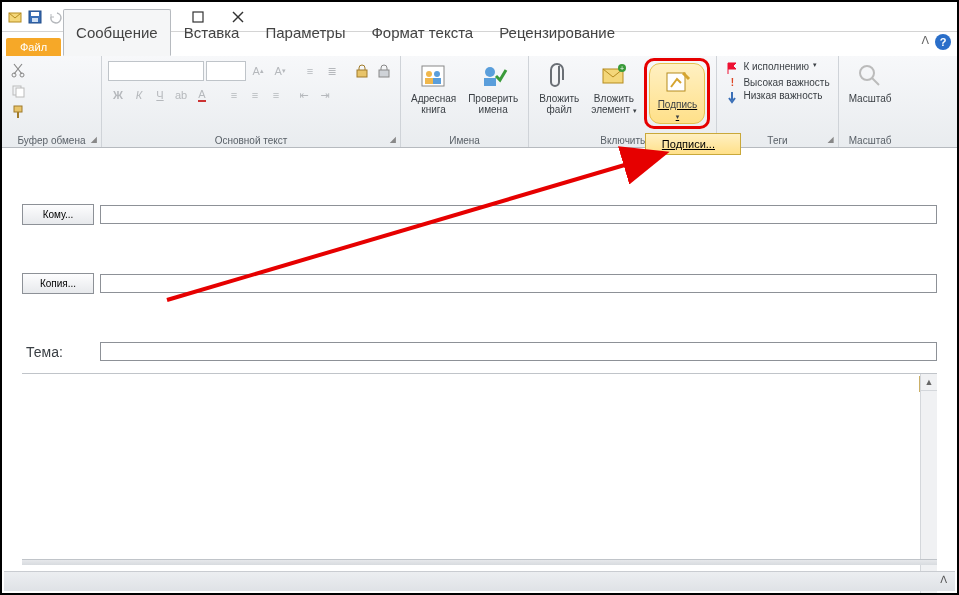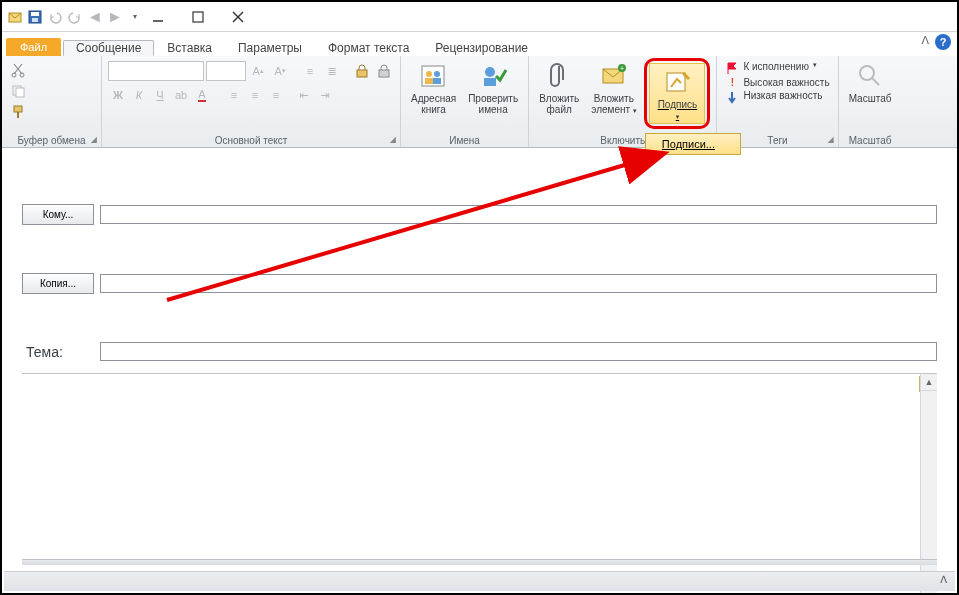--- a/index.html
+++ b/index.html
@@ -5,21 +5,21 @@
 * { box-sizing: border-box; margin: 0; padding: 0; font-family: "Segoe UI", Tahoma, sans-serif; }
 body { background: #fff; width: 959px; height: 595px; border: 2px solid #000; position: relative; overflow: hidden; }
 .titlebar { height: 30px; background: #fff; display: flex; align-items: center; padding: 0 4px; border-bottom: 1px solid #d4d4d4; }
 .qat { display: flex; gap: 2px; align-items: center; }
 .qat-btn { width: 18px; height: 18px; display: flex; align-items: center; justify-content: center; cursor: pointer; }
 .title-text { flex: 1; text-align: center; font-size: 12px; color: #444; }
 .win-controls { display: flex; gap: 12px; align-items: center; padding-right: 8px; }
 .win-btn { width: 28px; height: 20px; display: flex; align-items: center; justify-content: center; cursor: pointer; font-size: 14px; }
 .tabstrip { height: 24px; background: #fff; display: flex; align-items: flex-end; padding-left: 4px; position: relative; }
 .file-tab { background: #f6a828; color: #fff; padding: 3px 14px; font-size: 11px; border-radius: 2px 2px 0 0; cursor: pointer; margin-right: 2px; }
-.tab { padding: 0 12px; font-size: 12px; color: #444; border: 1px solid transparent; cursor: pointer; }
+.tab { padding: 14px 12px; font-size: 15px; color: #444; border: 1px solid transparent; cursor: pointer; }
 .tab.active { background: #f5f6f7; border: 1px solid #b6babf; border-bottom-color: #f5f6f7; border-radius: 2px 2px 0 0; }
 .tab-right { position: absolute; right: 6px; top: 2px; display: flex; gap: 6px; }
 .help-icon { width: 16px; height: 16px; border-radius: 50%; background: #2a6ec9; color: #fff; font-size: 11px; display: flex; align-items: center; justify-content: center; font-weight: bold; }
 .ribbon { height: 92px; background: linear-gradient(#f7f8fa, #e9ecef); border-bottom: 1px solid #b6babf; display: flex; }
 .group { border-right: 1px solid #cfd3d8; padding: 2px 6px 0 6px; display: flex; flex-direction: column; }
 .group-body { flex: 1; display: flex; align-items: flex-start; gap: 4px; }
 .group-label { font-size: 10px; color: #5a6168; text-align: center; padding: 1px 0; position: relative; }
 .group-label .launcher { position: absolute; right: -2px; top: 1px; font-size: 8px; color: #888; cursor: pointer; }
 .big-btn { display: flex; flex-direction: column; align-items: center; justify-content: flex-start; padding: 2px 4px; cursor: pointer; min-width: 44px; }
 .big-btn .icon-box { width: 32px; height: 32px; display: flex; align-items: center; justify-content: center; }
@@ -28,21 +28,21 @@
 .small-btn { width: 20px; height: 20px; display: flex; align-items: center; justify-content: center; cursor: pointer; }
 .font-row { display: flex; gap: 2px; align-items: center; }
 .font-box { width: 96px; height: 20px; border: 1px solid #bfc4c9; background: #fff; font-size: 11px; padding: 0 3px; display: flex; align-items: center; }
 .size-box { width: 40px; height: 20px; border: 1px solid #bfc4c9; background: #fff; }
 .fmt-row { display: flex; gap: 1px; margin-top: 2px; }
 .fmt-btn { width: 20px; height: 20px; display: flex; align-items: center; justify-content: center; color: #6a6f75; font-size: 11px; cursor: pointer; border: 1px solid transparent; }
 .disabled { color: #b5b8bc !important; }
 .tags-col { display: flex; flex-direction: column; gap: 0px; padding-top: 2px; }
 .tag-item { display: flex; align-items: flex-start; gap: 4px; font-size: 10px; color: #3a3f44; cursor: pointer; padding: 1px 2px; white-space: nowrap; }
 .highlight-box { border: 3px solid #e60000; border-radius: 10px; padding: 2px; background: transparent; }
-.signature-btn { background: linear-gradient(#fff0c2, #ffe089); border: 1px solid #e6c14f; border-radius: 0; text-decoration: underline; }
+.signature-btn { background: linear-gradient(#fff0c2, #ffe089); border: 1px solid #e6c14f; border-radius: 11px; text-decoration: underline; }
 .dropdown-menu { position: absolute; background: linear-gradient(#fff0c2, #ffe089); border: 1px solid #c9a83a; font-size: 11px; padding: 4px 22px 4px 12px; cursor: pointer; z-index: 10; }
 .dropdown-menu .txt { text-decoration: underline; }
 .fields { padding: 8px 20px 4px 20px; }
 .field-row { display: flex; align-items: center; margin-bottom: 6px; gap: 6px; margin-top: 48px; }
 .field-btn { width: 72px; height: 21px; border: 1px solid #8d9197; background: linear-gradient(#fdfdfe,#e7e9ec); font-size: 10px; display: flex; align-items: center; justify-content: center; cursor: pointer; }
 .field-lbl { width: 72px; font-size: 14px; color: #3a3f44; padding-left: 4px; }
 .field-input { flex: 1; height: 19px; border: 1px solid #8d9197; background: #fff; }
 .body-area { margin: 2px 20px 0 20px; height: 234px; border-top: 1px solid #c0c4c9; position: relative; background: #fff; }
 .body-scroll { position: absolute; right: 0; top: 0; width: 17px; height: 100%; background: #f0f1f3; border-left: 1px solid #d4d7db; }
 .scroll-arrow { height: 17px; display: flex; align-items: center; justify-content: center; font-size: 9px; color: #666; cursor: pointer; border-bottom: 1px solid #d4d7db; }

